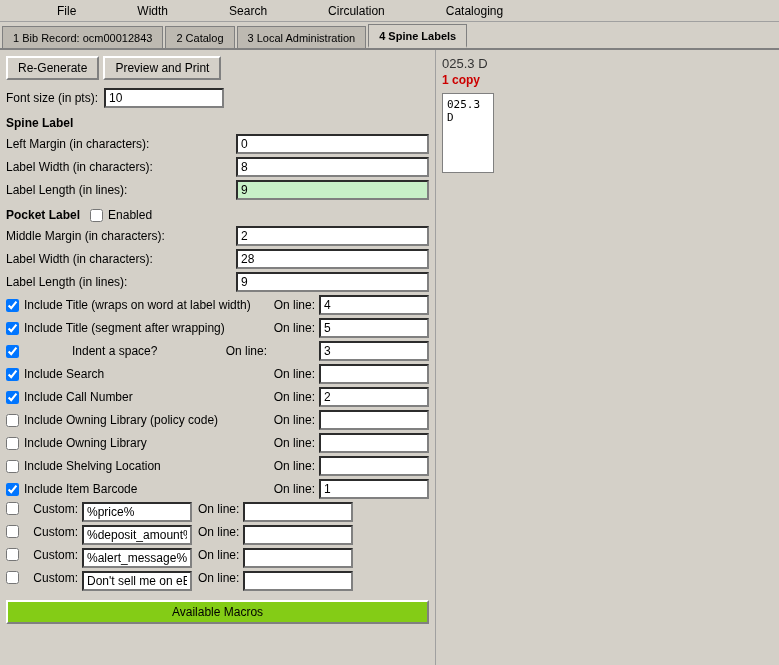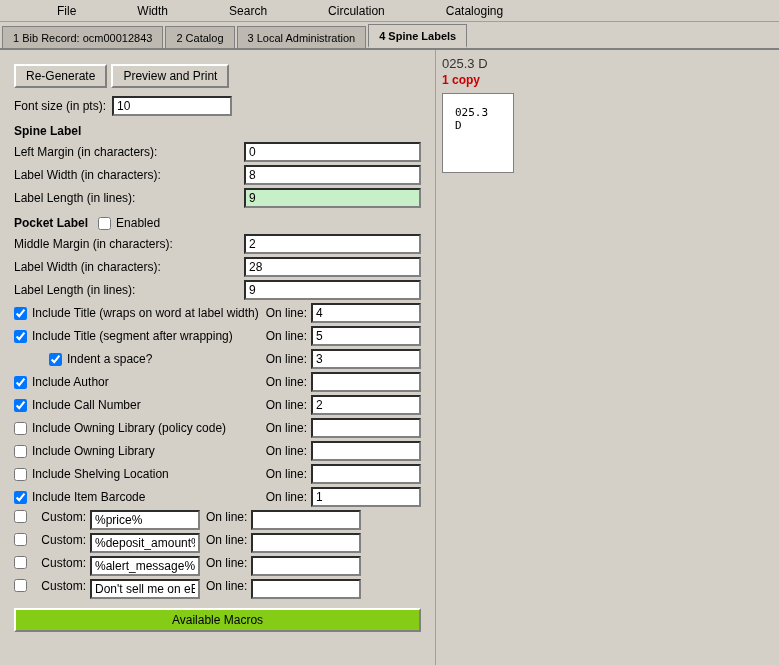--- a/index.html
+++ b/index.html
@@ -50,21 +50,21 @@
       border-bottom: 2px solid #d4d0c8;
       font-weight: bold;
       height: 24px;
     }
     .main-content {
       display: flex;
       height: calc(665px - 22px - 28px);
     }
     .left-panel {
       flex: 0 0 435px;
-      padding: 14px;
+      padding: 6px;
       overflow-y: auto;
     }
     .right-panel {
       flex: 1;
       padding: 6px;
       border-left: 1px solid #a0a0a0;
     }
     .toolbar {
       display: flex;
       gap: 4px;
@@ -191,23 +191,23 @@
     }
     .right-copy {
       color: #cc0000;
       font-size: 12px;
       margin-bottom: 6px;
       font-weight: bold;
     }
     .label-preview {
       border: 1px solid #808080;
       background: white;
-      width: 72px;
+      width: 52px;
       height: 80px;
-      padding: 12px;
+      padding: 4px;
       font-size: 11px;
       font-family: monospace;
     }
     .mixed-row {
       display: flex;
       align-items: center;
       margin-bottom: 3px;
     }
     .mixed-check {
       margin-right: 5px;
@@ -296,31 +296,31 @@
 
     
     <div class="mixed-row">
       <input type="checkbox" class="mixed-check" id="inc_title_seg" checked="" style="">
       <label for="inc_title_seg" class="mixed-text">Include Title (segment after wrapping)</label>
       <span class="on-line-label">On line:</span>
       <input class="on-line-input" type="text" value="5" style="">
     </div>
 
     
-    <div class="mixed-row" style="margin-left:35px;">
+    <div class="mixed-row" style="margin-left:0;gap:48px;">
       <input type="checkbox" class="mixed-check" id="indent_space" checked="" style="">
       <label for="indent_space" class="mixed-text">Indent a space?</label>
       <span class="on-line-label">On line:</span>
       <input class="on-line-input" type="text" value="3" style="">
     </div>
 
     
     <div class="mixed-row">
       <input type="checkbox" class="mixed-check" id="inc_author" checked="" style="">
-      <label for="inc_author" class="mixed-text">Include Author</label>
+      <label for="inc_author" class="mixed-text">Include Search</label>
       <span class="on-line-label">On line:</span>
       <input class="on-line-input" type="text" value="" style="">
     </div>
 
     
     <div class="mixed-row">
       <input type="checkbox" class="mixed-check" id="inc_callnum" checked="" style="">
       <label for="inc_callnum" class="mixed-text">Include Call Number</label>
       <span class="on-line-label">On line:</span>
       <input class="on-line-input" type="text" value="2" style="">

